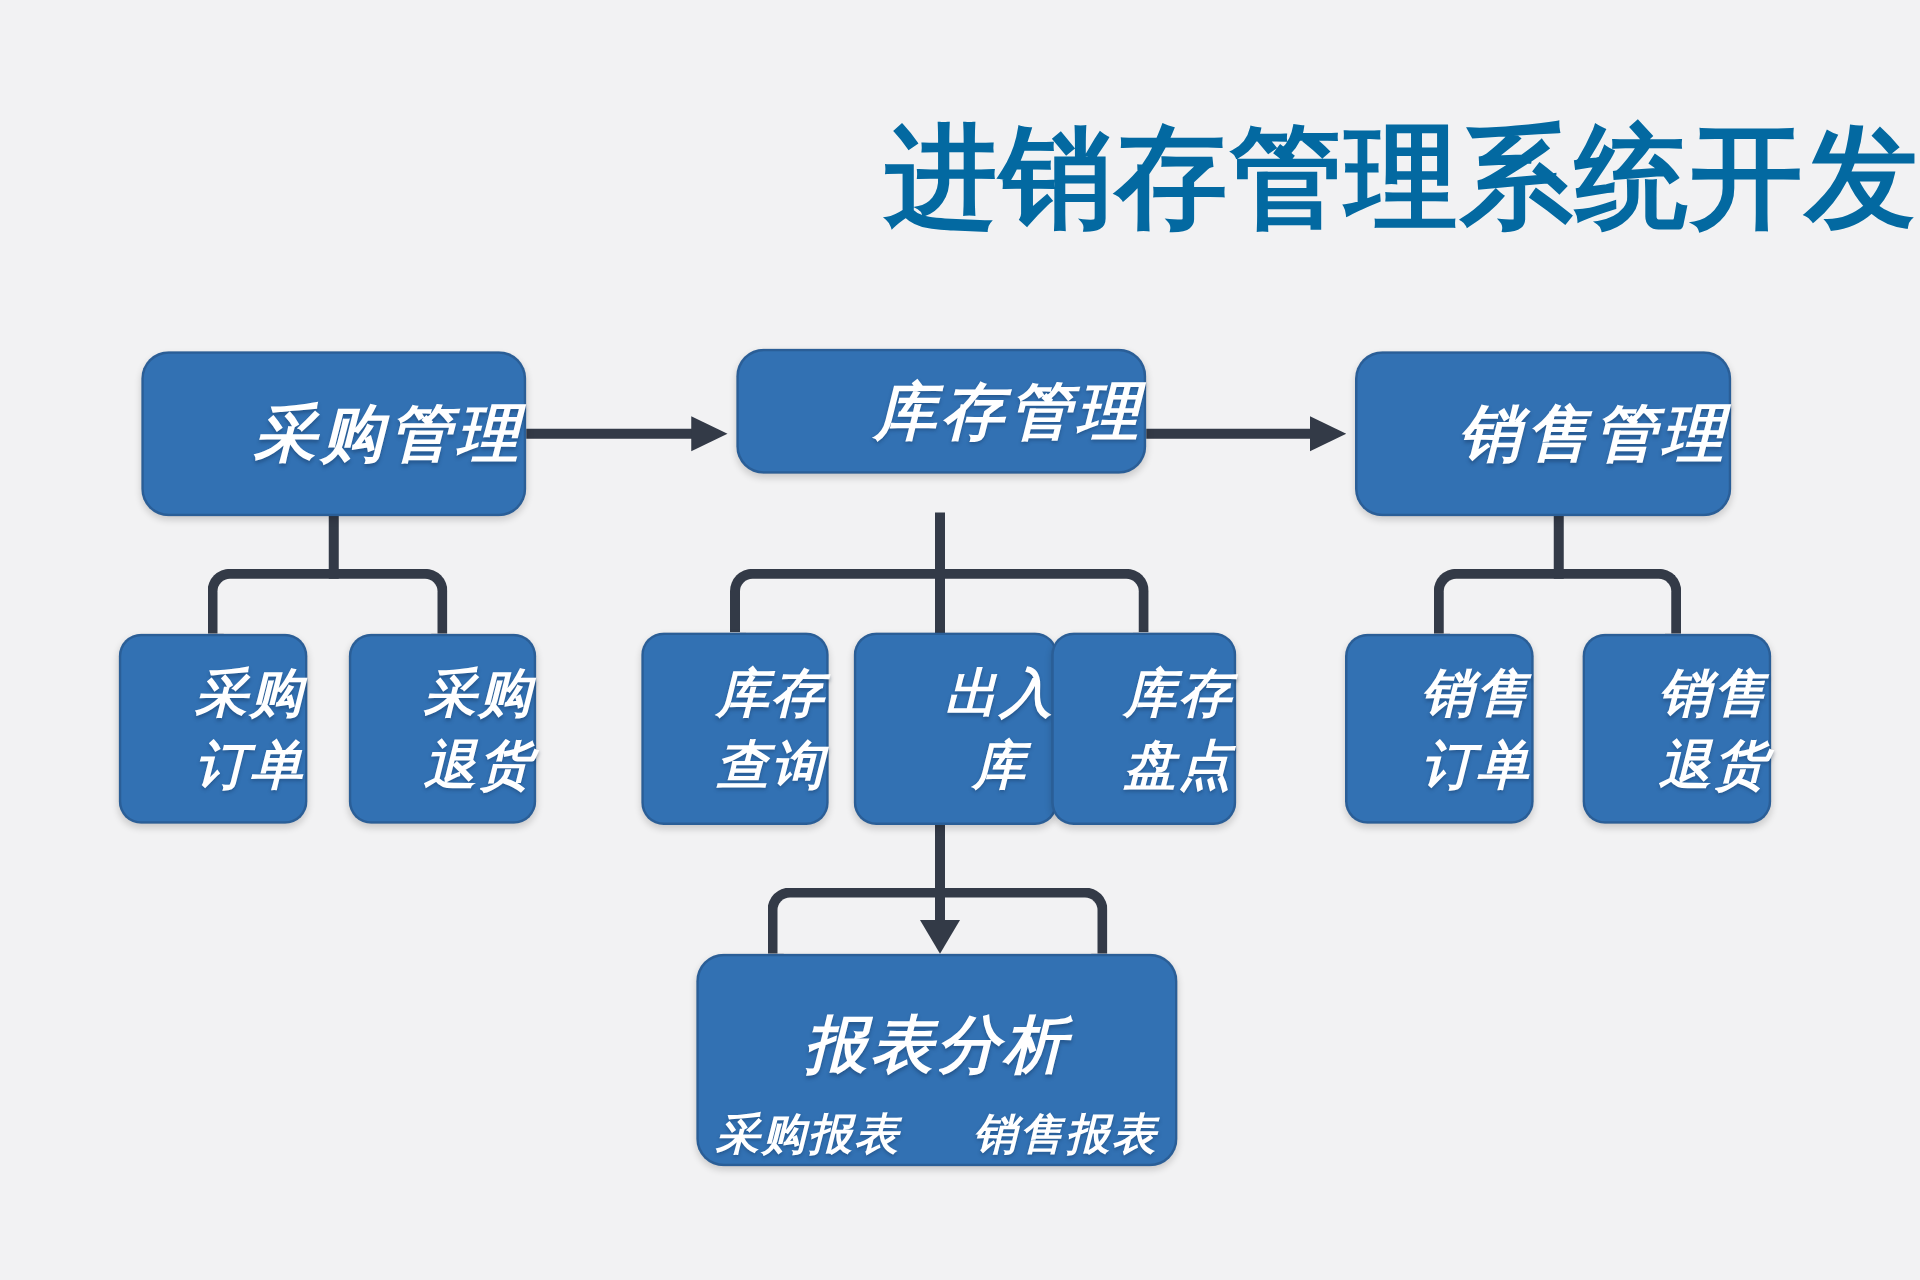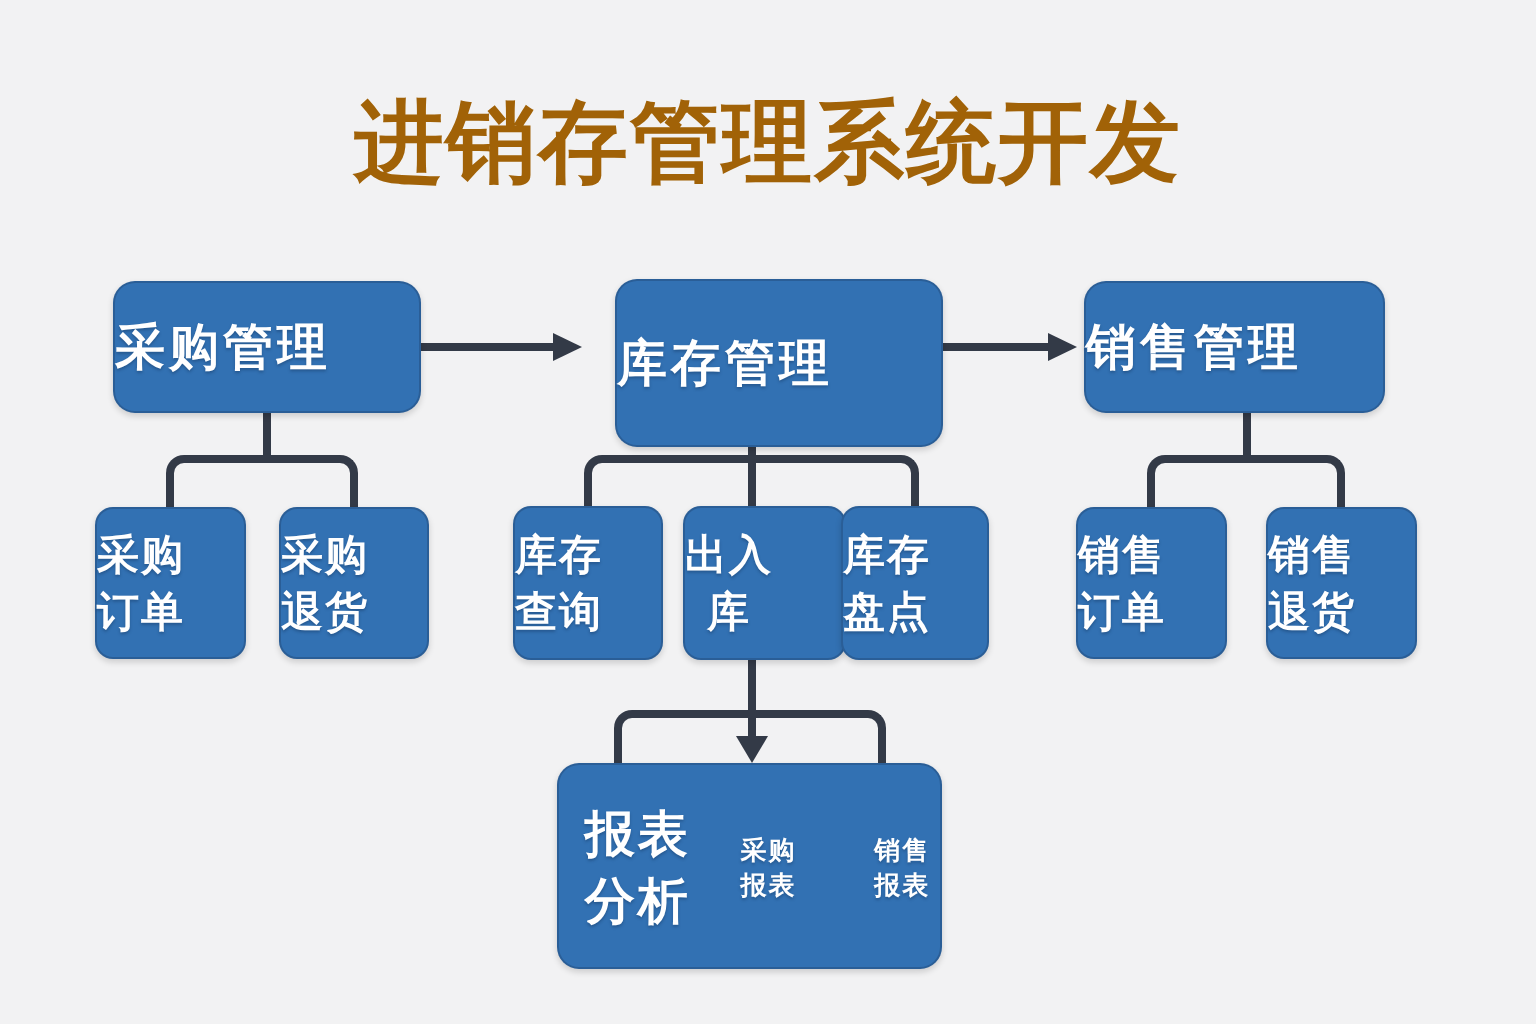--- a/index.html
+++ b/index.html
@@ -13,75 +13,76 @@
     position: relative;
     width: 1536px; height: 1024px;
     background: #f2f2f3;
     overflow: hidden;
   }
 
   
   .diagram-title {
     position: absolute;
     left: 0; right: 0; top: 82px;
-    text-align: center;
+    text-align: right;
     font-size: 90px;
     font-weight: 900;
     letter-spacing: 2px;
-    color: #a16207;
+    color: #0369a1;
   }
 
   
   .node {
     position: absolute;
     background: #3271b3;
     border: 2px solid rgba(28, 60, 100, 0.35);
     border-radius: 22px;
     box-shadow: 0 3px 6px rgba(0,0,0,0.16);
     color: #ffffff;
     font-weight: 700;
     display: flex;
     align-items: center;
-    justify-content: flex-start;
+    justify-content: flex-end;
     text-align: center;
+    font-style: italic;
   }
   .node .node-label {
     text-shadow: 0 2px 3px rgba(15, 40, 75, 0.35);
     white-space: pre-line;
   }
   .lvl1 { font-size: 50px; letter-spacing: 4px; }
   .lvl2 { font-size: 42px; line-height: 1.36; letter-spacing: 2px; border-radius: 18px; }
 
   .n-purchase  { left: 113px;  top: 281px; width: 308px; height: 132px; }
-  .n-inventory { left: 589px;  top: 279px; width: 328px; height: 168px; margin-left: 26px; }
+  .n-inventory { left: 589px;  top: 279px; width: 328px; height: 100px; }
   .n-sales     { left: 1084px; top: 281px; width: 301px; height: 132px; }
 
   .c1 { left: 95px;   top: 507px; width: 151px; height: 152px; }
   .c2 { left: 279px;  top: 507px; width: 150px; height: 152px; }
   .c3 { left: 513px;  top: 506px; width: 150px; height: 154px; }
   .c4 { left: 683px;  top: 506px; width: 163px; height: 154px; }
   .c5 { left: 841px;  top: 506px; width: 148px; height: 154px; }
   .c6 { left: 1076px; top: 507px; width: 151px; height: 152px; }
   .c7 { left: 1266px; top: 507px; width: 151px; height: 152px; }
 
   .n-report {
-    left: 557px; top: 763px; width: 385px; height: 206px;
-    flex-direction: row;
+    left: 557px; top: 763px; width: 385px; height: 170px;
+    flex-direction: column;
     gap: 14px;
     padding-top: 4px;
   }
   .report-title {
     font-size: 50px;
     letter-spacing: 3px;
     text-shadow: 0 2px 3px rgba(15, 40, 75, 0.35);
   }
   .report-items {
     display: flex;
     gap: 58px;
-    font-size: 26px;
+    font-size: 35px;
     letter-spacing: 2px;
   }
   .report-items span { text-shadow: 0 2px 3px rgba(15, 40, 75, 0.35); }
 
   
   .conn { position: absolute; background: #333a47; }
   .stem { width: 8px; }
   .stem-purchase  { left: 263px;  top: 412px; height: 51px; }
   .stem-inventory { left: 748px;  top: 410px; height: 97px; }
   .stem-sales     { left: 1243px; top: 412px; height: 51px; }

